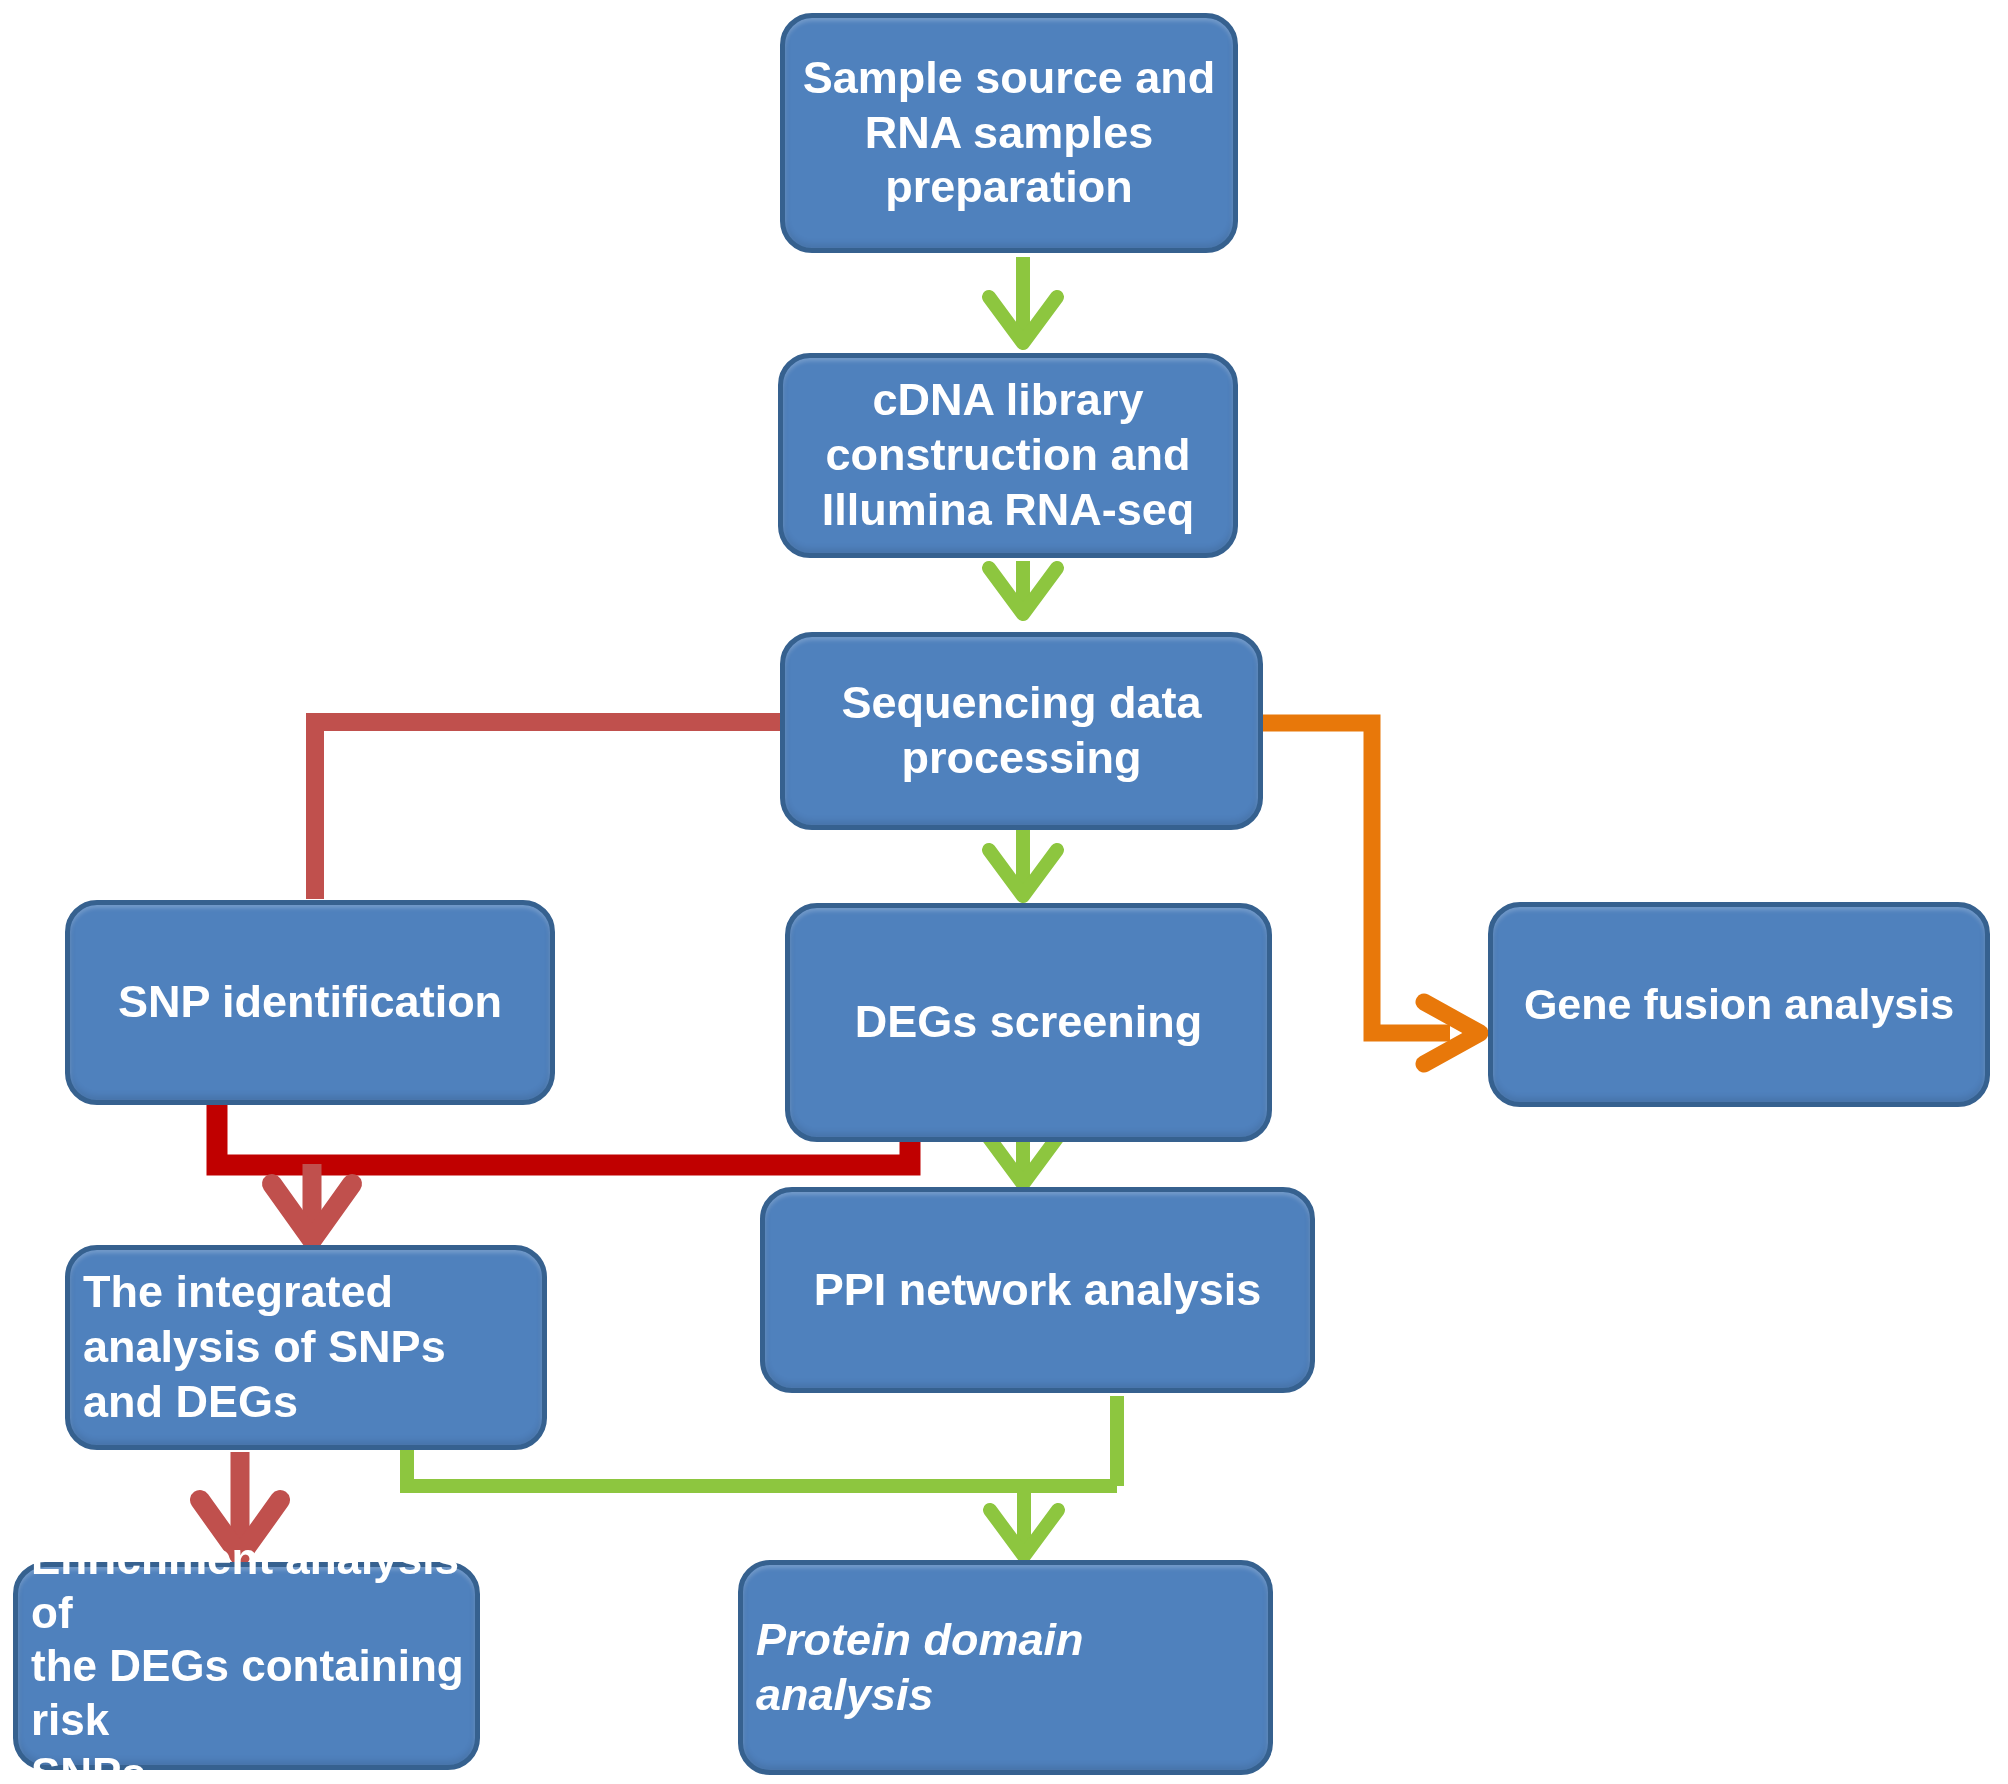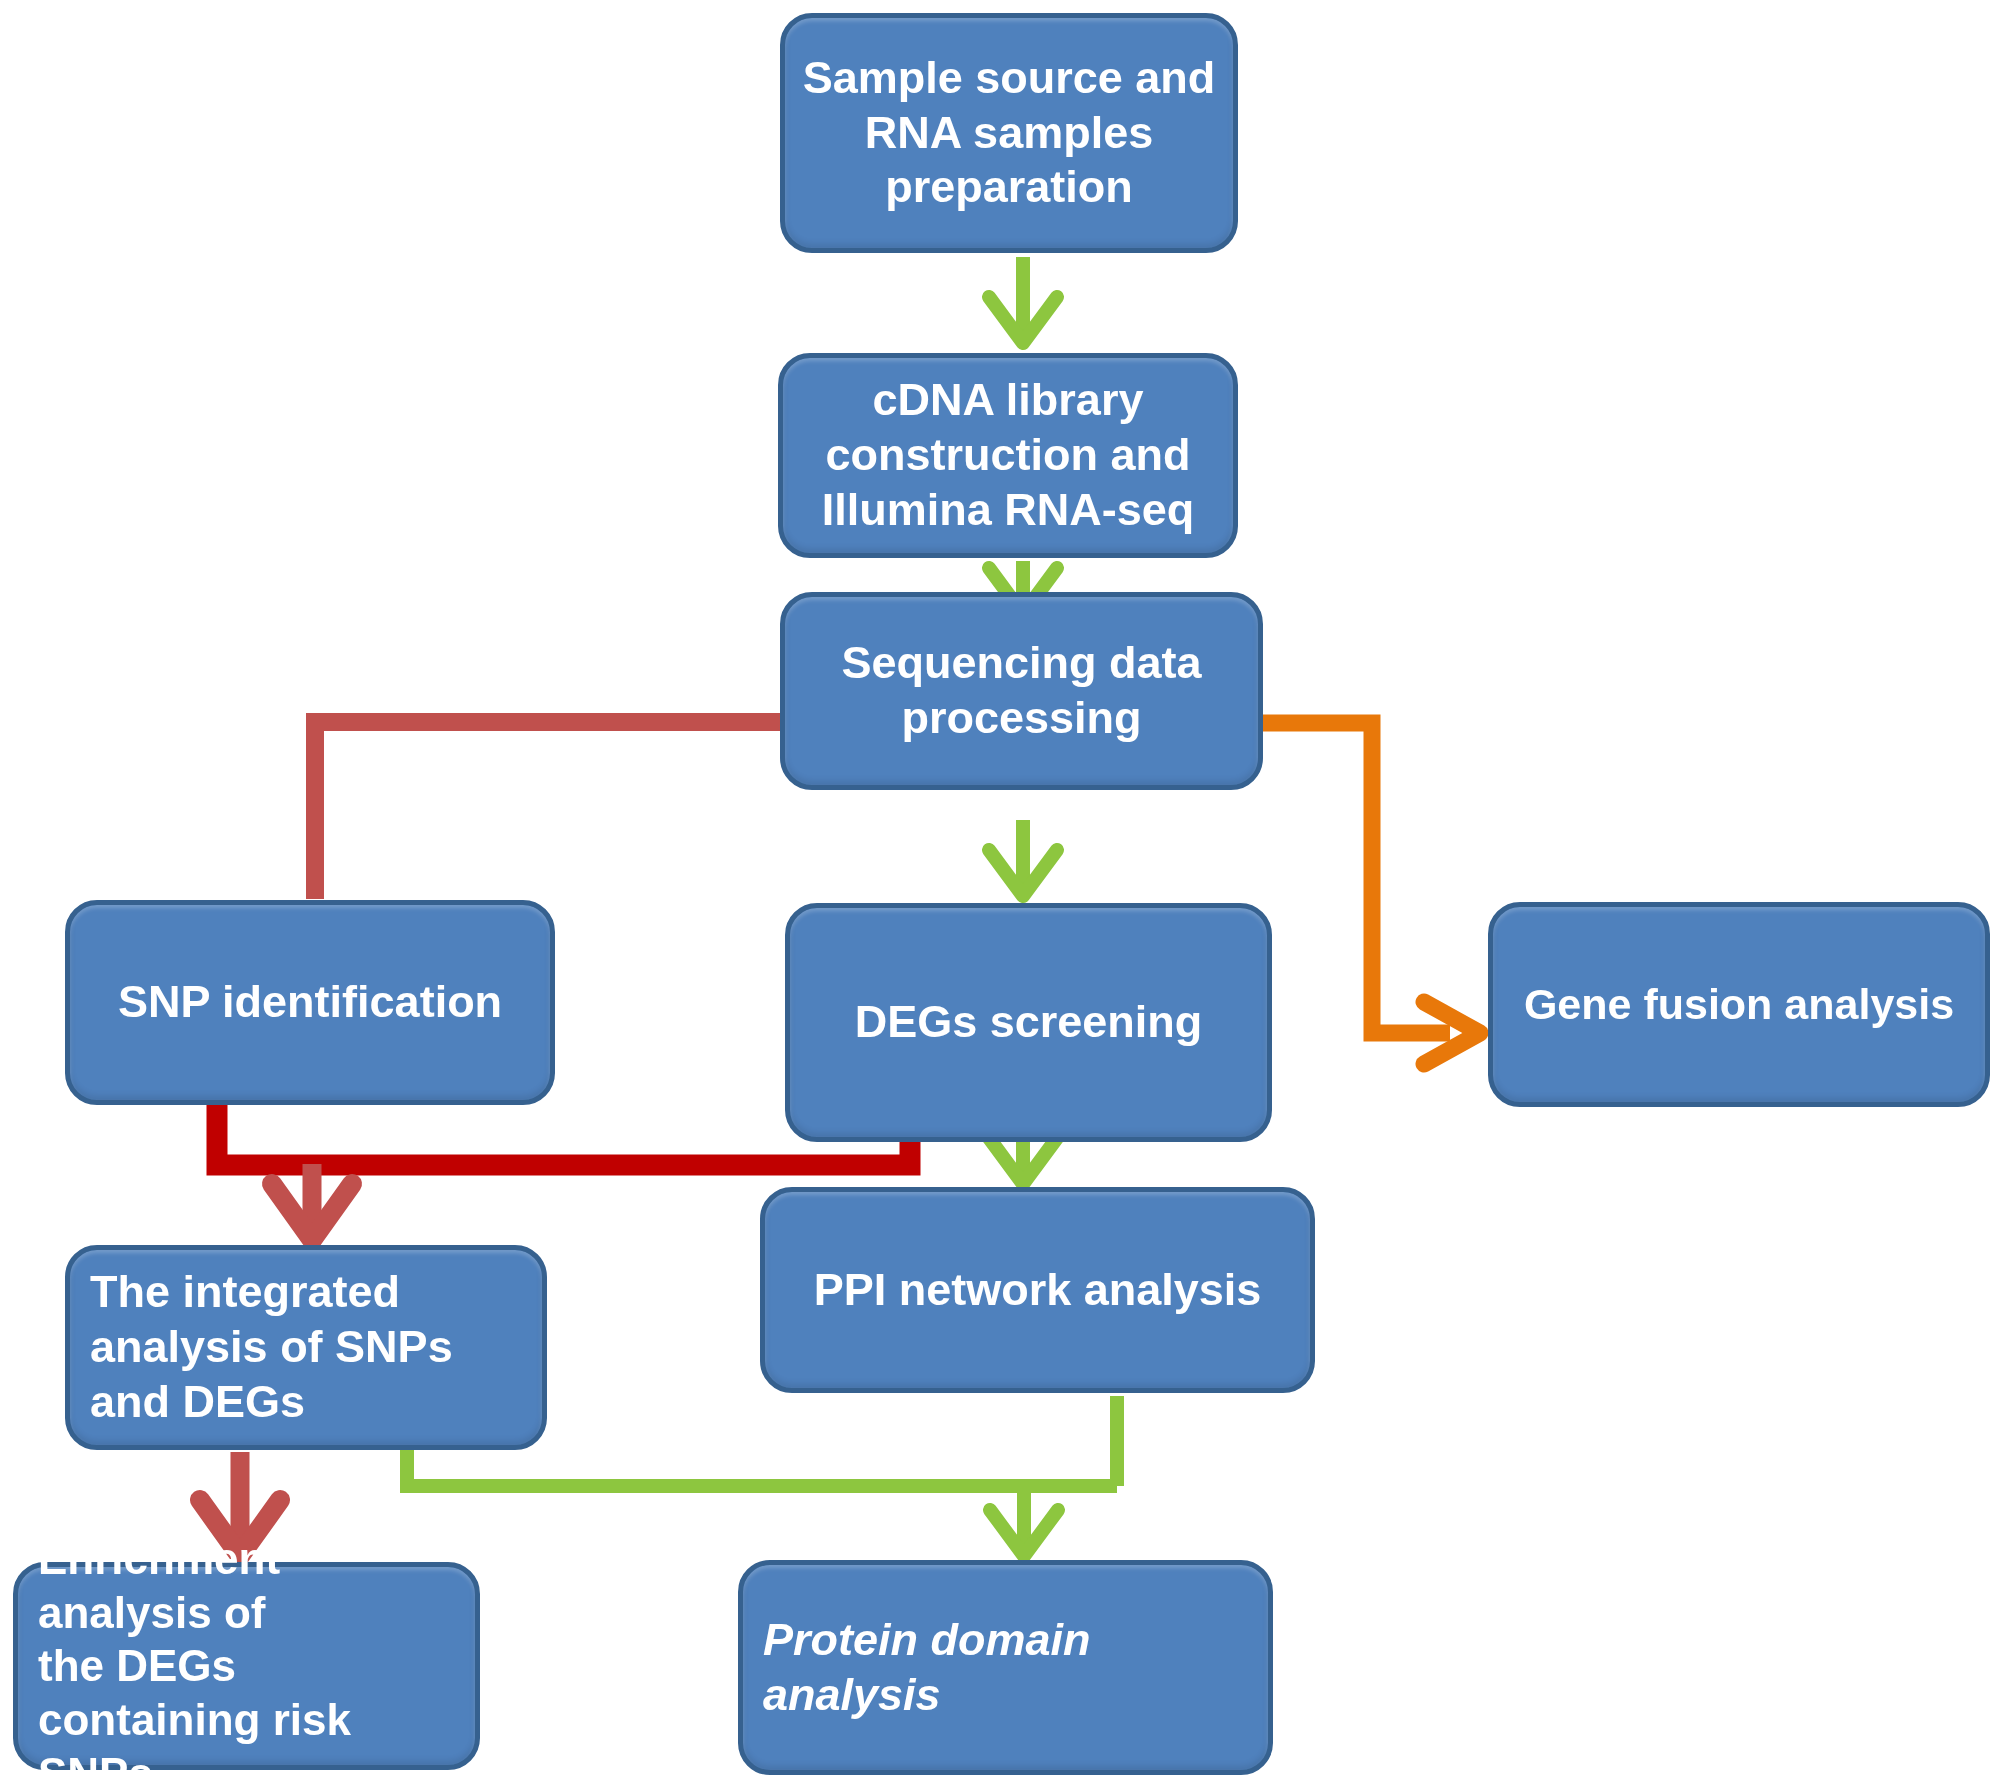--- a/index.html
+++ b/index.html
@@ -25,26 +25,26 @@
     display:flex;
     align-items:center;
     justify-content:center;
     text-align:center;
     white-space:pre-line;
     box-shadow: inset 0 3px 4px rgba(255,255,255,0.22), inset 0 -4px 6px rgba(0,0,0,0.10);
   }
   .node.left {
     justify-content:flex-start;
     text-align:left;
-    padding-left:20px;
+    padding-left:13px;
     padding-right:10px;
   }
   #n-sample     { left:780px;  top:13px;   width:458px; height:240px; }
   #n-cdna       { left:778px;  top:353px;  width:460px; height:205px; }
-  #n-seq        { left:780px;  top:592px;  width:483px; height:198px; }
+  #n-seq        { left:780px;  top:632px;  width:483px; height:198px; }
   #n-snp        { left:65px;   top:900px;  width:490px; height:205px; }
   #n-degs       { left:785px;  top:903px;  width:487px; height:239px; }
   #n-fusion     { left:1488px; top:902px;  width:502px; height:205px; font-size:43px; }
   #n-integrated { left:65px;   top:1245px; width:482px; height:205px; }
   #n-ppi        { left:760px;  top:1187px; width:555px; height:206px; }
   #n-enrich     { left:13px;   top:1562px; width:467px; height:208px; font-size:44px; }
   #n-protein    { left:738px;  top:1560px; width:535px; height:215px;font-style:italic; }
 </style>
 </head>
 <body>

